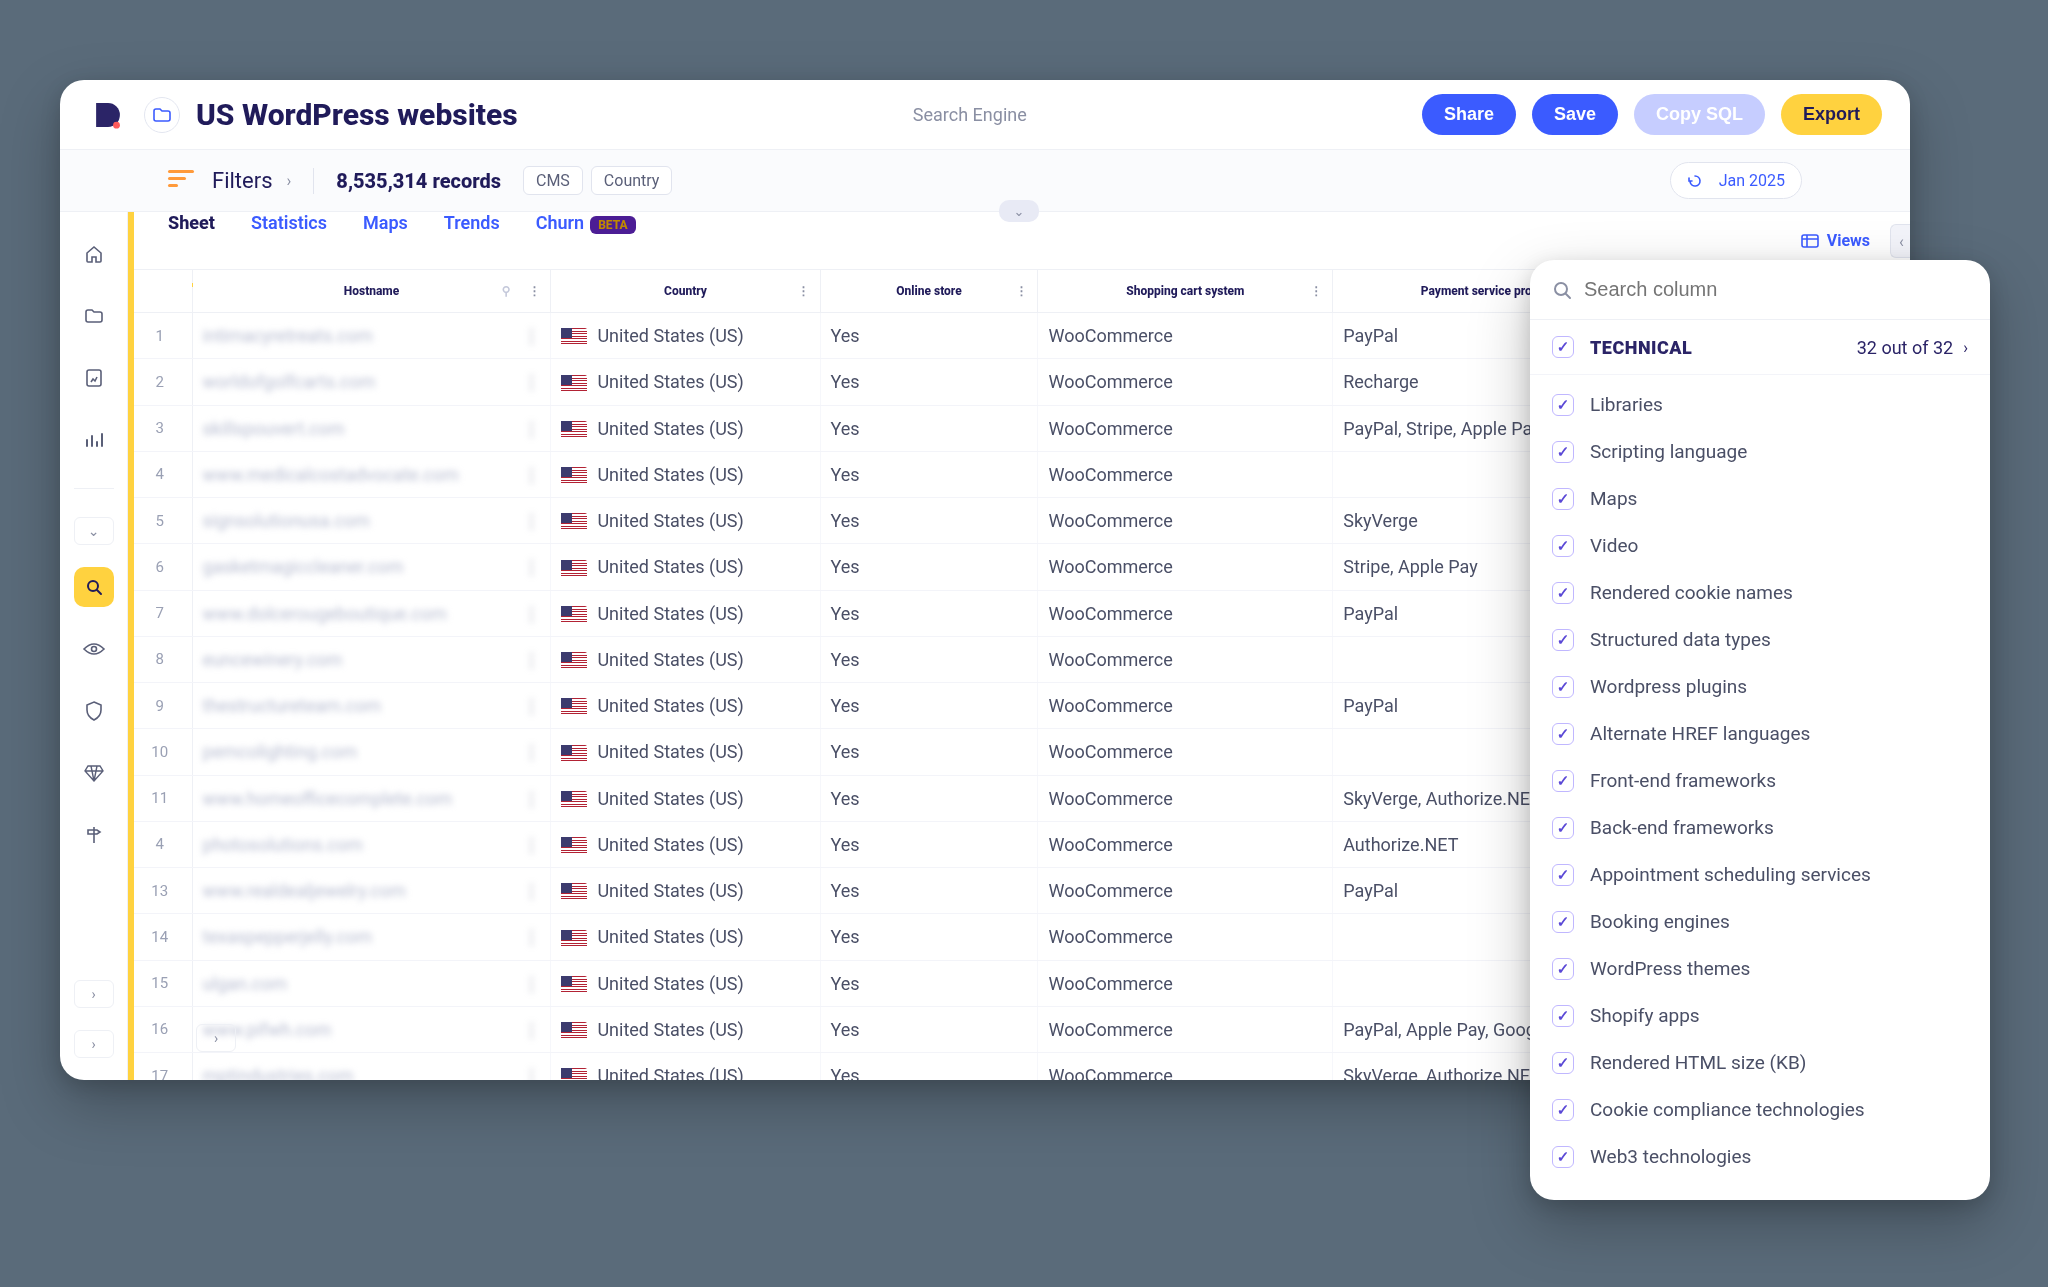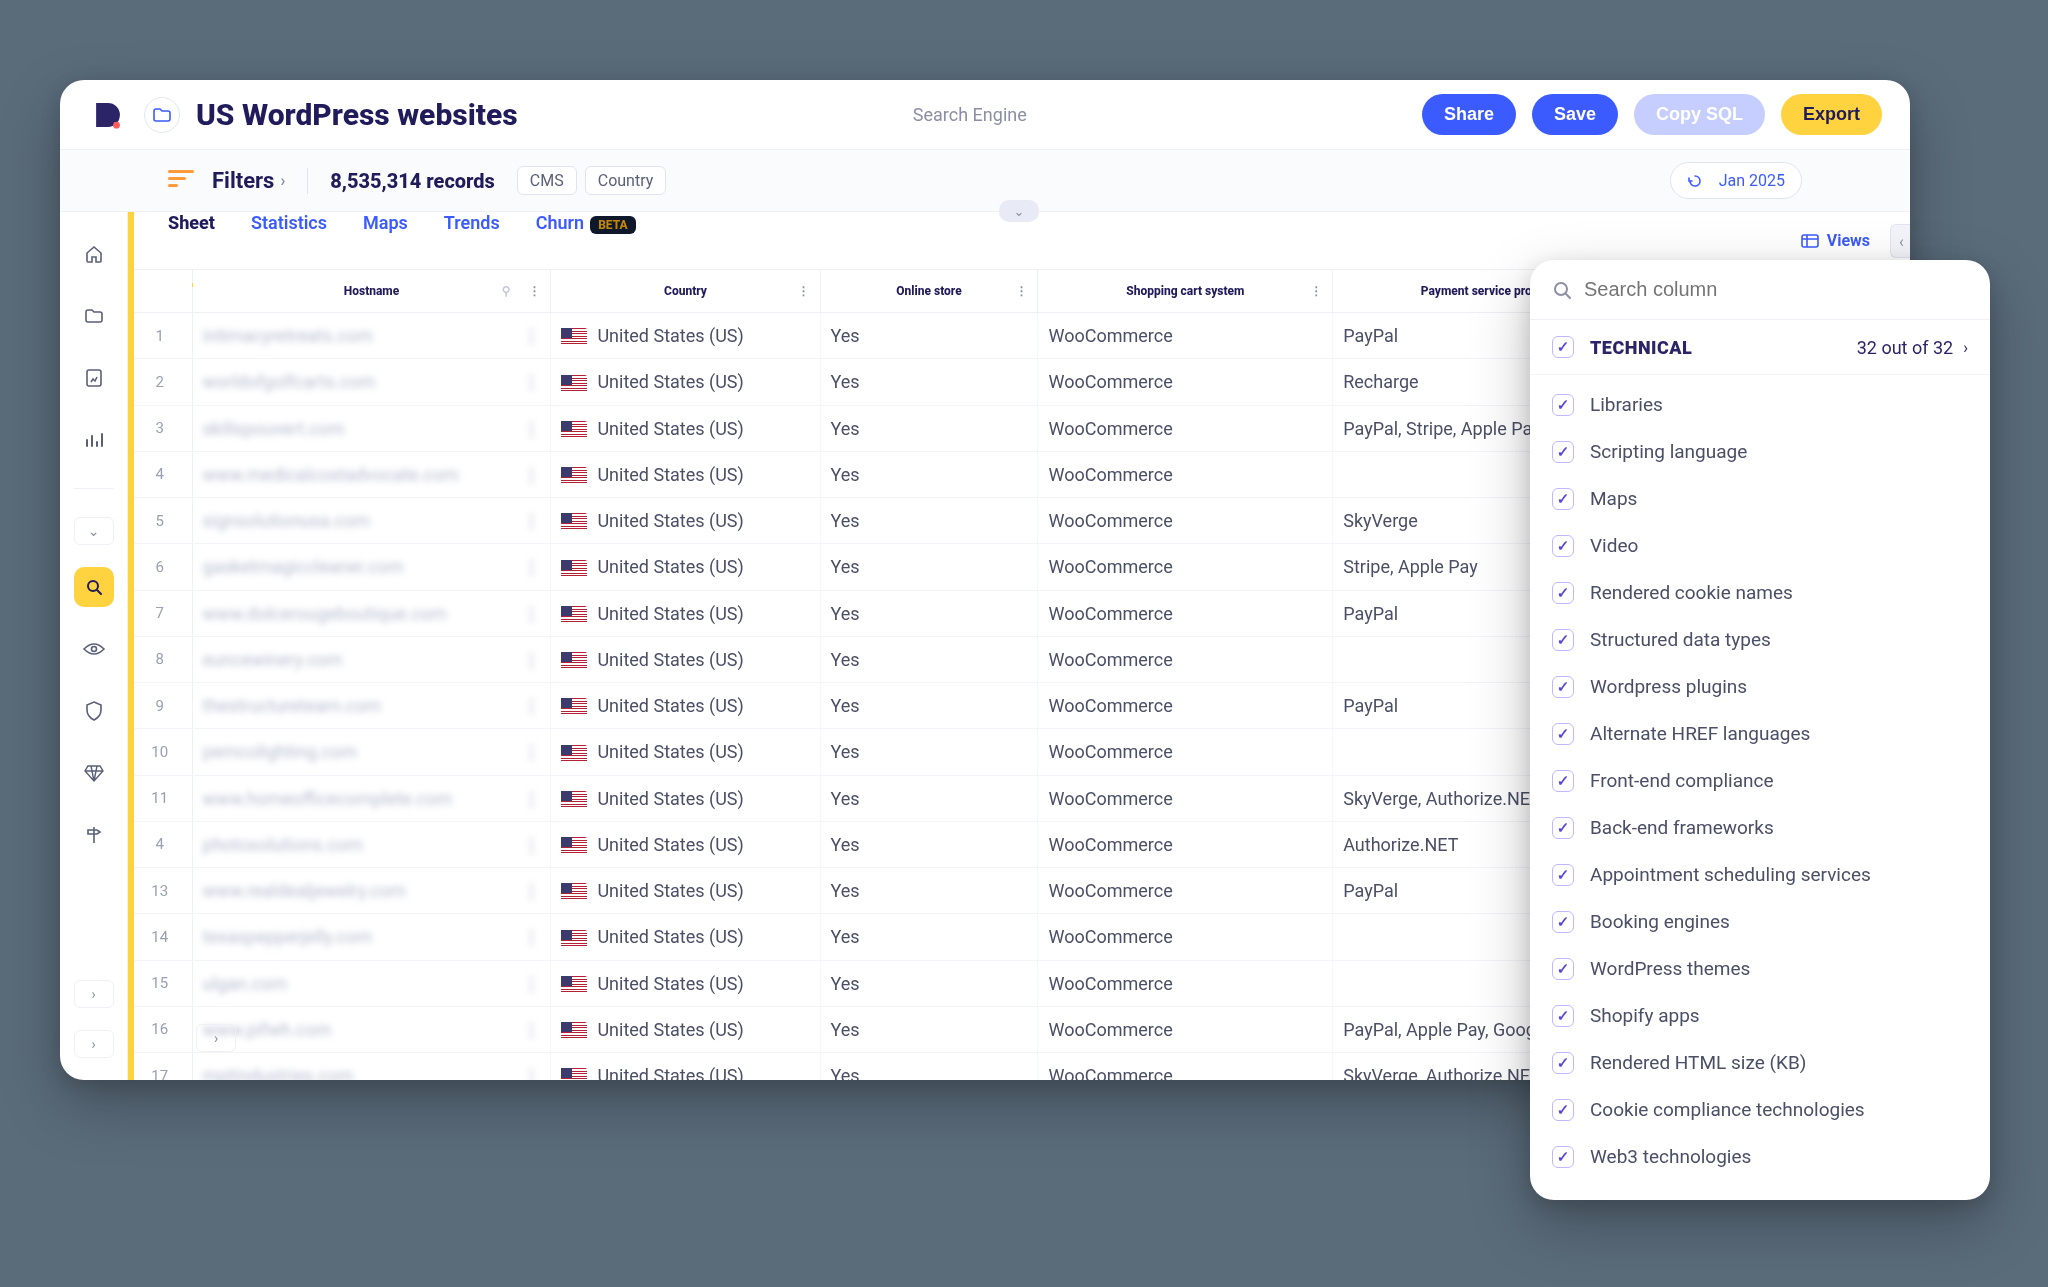--- a/index.html
+++ b/index.html
@@ -15,38 +15,38 @@
   .spacer { flex: 1; }
   .search-engine { color:#8a8fa3; font-size: 18px; }
   .btn { border: none; border-radius: 999px; padding: 10px 22px; font-weight: 700; font-size: 18px; cursor: pointer; }
   .btn-blue { background:#3b5bff; color:#fff; }
   .btn-muted { background:#c6cdff; color:#fff; }
   .btn-yellow { background:#ffd23f; color:#201b5a; }
   .filters-bar { display:flex; align-items:center; gap:14px; padding:12px 108px; background:#fafbfd; border-bottom:1px solid #eef0f5; }
   .filters-icon { width:30px; height:22px; display:flex; flex-direction:column; gap:4px; }
   .filters-icon span { height:3px; background:#ff9a3b; border-radius:2px; }
   .filters-icon span:nth-child(1){width:26px;} .filters-icon span:nth-child(2){width:18px;} .filters-icon span:nth-child(3){width:10px;}
-  .filters-label { font-weight:700; color:#201b5a; font-size:22px; display:flex; align-items:center; gap:6px; }
+  .filters-label { font-weight:400; color:#201b5a; font-size:22px; display:flex; align-items:center; gap:14px; }
   .chev-right { color:#8a8fa3; font-size:16px; }
   .sep { width:1px; height:26px; background:#e1e4ee; margin:0 8px; }
   .records { font-weight:800; color:#201b5a; font-size:20px; }
   .chip { border:1px solid #e1e4ee; border-radius:6px; padding:4px 12px; color:#5a5f78; font-size:16px; background:#fff; }
   .date-chip { margin-left:auto; border:1px solid #e1e4ee; border-radius:999px; padding:8px 16px; color:#3b5bff; display:flex; align-items:center; gap:16px; background:#fff; }
   .body { display:flex; flex:1; min-height:0; }
   .sidebar { width:68px; border-right:1px solid #eef0f5; display:flex; flex-direction:column; align-items:center; padding:22px 0; gap:22px; }
   .side-btn { width:40px; height:40px; border-radius:10px; display:flex; align-items:center; justify-content:center; color:#5a5f78; cursor:pointer; }
   .side-btn.active { background:#ffd23f; color:#201b5a; }
   .side-sep { width:40px; height:1px; background:#eef0f5; margin:6px 0; }
   .side-chevbox { width:40px; height:28px; border:1px solid #eef0f5; border-radius:6px; display:flex; align-items:center; justify-content:center; color:#8a8fa3; font-size:14px; }
   .content { flex:1; display:flex; flex-direction:column; min-width:0; position:relative; }
   .strip-left { position:absolute; left:0; top:0; bottom:0; width:6px; background:#ffd23f; z-index:5;}
   .tabs { display:flex; gap:36px; padding:0 40px; height:58px; border-bottom:1px solid #eef0f5; position:relative;}
   .tab { font-size:18px; color:#3b5bff; cursor:pointer; font-weight:600; }
   .tab.active { color:#201b5a; font-weight:800; border-bottom:4px solid #ffd23f; padding-bottom:14px; margin-bottom:-18px;}
-  .badge-beta { font-size:12px; font-weight:800; background:#0f172a; color:#c08900; padding:2px 8px; border-radius:6px; margin-left:6px;}
+  .badge-beta { font-size:12px; font-weight:800; background:#4c1d95; color:#c08900; padding:2px 8px; border-radius:6px; margin-left:6px;}
   .views { margin-left:auto; color:#3b5bff; font-weight:700; display:flex; align-items:center; gap:8px;}
   .collapse-handle { position:absolute; right:-2px; top:12px; width:22px; height:34px; border:1px solid #e1e4ee; border-right:none; background:#f3f4fa; border-radius:6px 0 0 6px; display:flex;align-items:center;justify-content:center;color:#8a8fa3;}
   .center-handle { position:absolute; left:50%; top:-12px; transform:translateX(-50%); width:40px; height:22px; border-radius:10px; background:#e8eaf5; display:flex;align-items:center;justify-content:center;color:#8a8fa3;font-size:13px;}
   .tabs-wrap { position:relative; }
   .grid { flex:1; overflow:hidden; }
   table { border-collapse:collapse; width:100%; table-layout:fixed; }
   col.c-num{width:50px;} col.c-host{width:280px;} col.c-country{width:210px;} col.c-online{width:170px;} col.c-cart{width:230px;} col.c-psp{width:250px;} col.c-cms{width:200px;}
   thead th { text-align:center; font-weight:800; color:#201b5a; font-size:12px; padding:14px 10px; border-bottom:1px solid #eef0f5; border-right:1px solid #eef0f5; position:relative; background:#fff;}
   thead th .coldots { position:absolute; right:10px; top:50%; transform:translateY(-50%); color:#8a8fa3; cursor:pointer;}
   thead th.idx { border-right:1px solid #eef0f5; }
@@ -440,21 +440,21 @@
         <div class="panel-item">
           <div class="chkbox checked"></div>
           <span>Wordpress plugins</span>
         </div>
         <div class="panel-item">
           <div class="chkbox checked"></div>
           <span>Alternate HREF languages</span>
         </div>
         <div class="panel-item">
           <div class="chkbox checked"></div>
-          <span>Front-end compliance</span>
+          <span>Front-end frameworks</span>
         </div>
         <div class="panel-item">
           <div class="chkbox checked"></div>
           <span>Back-end frameworks</span>
         </div>
         <div class="panel-item">
           <div class="chkbox checked"></div>
           <span>Appointment scheduling services</span>
         </div>
         <div class="panel-item">

